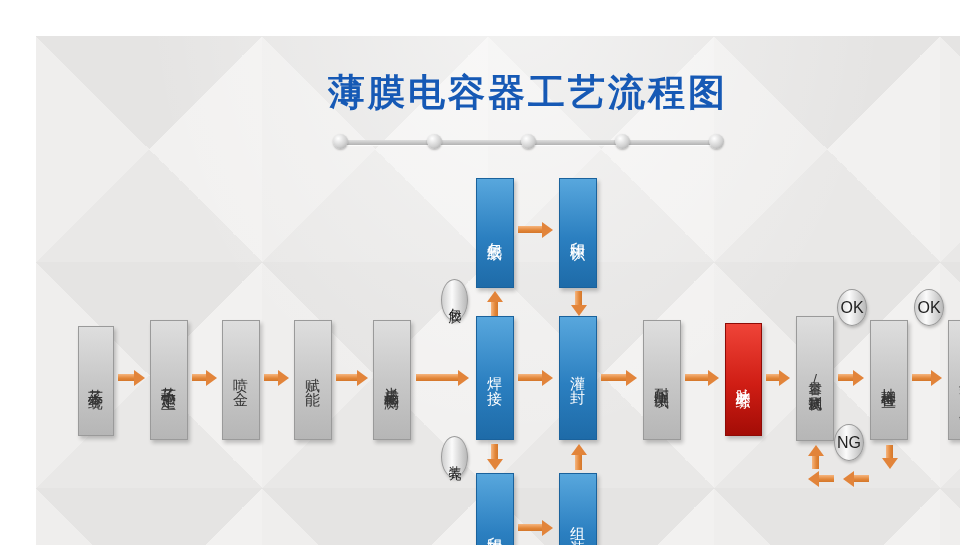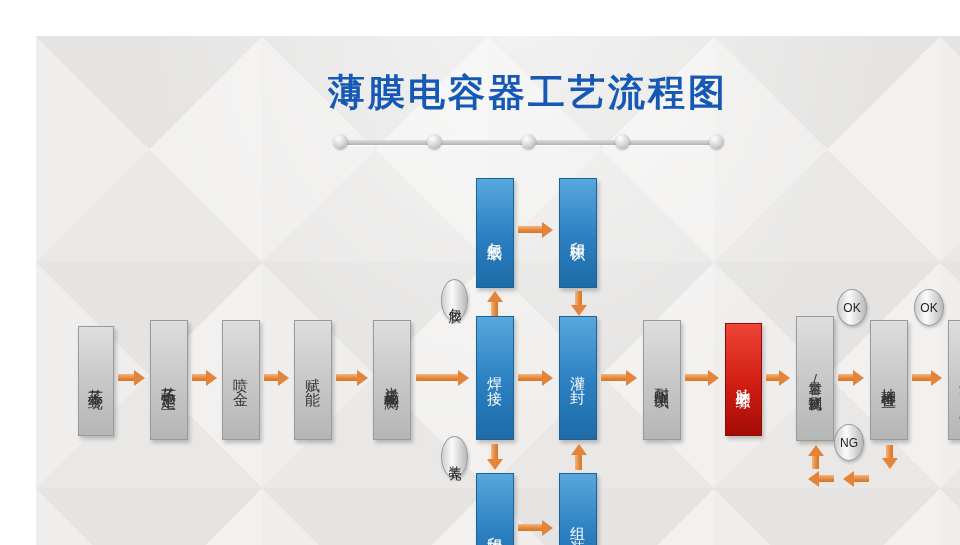--- a/index.html
+++ b/index.html
@@ -47,21 +47,21 @@
   }
   .node.red {
     background:linear-gradient(180deg,#ef4438 0%,#cf1d14 55%,#a30c06 100%);
     color:#fff; border-color:#8e0b06;
   }
   .node.sp { letter-spacing:14px; }
   .node.tight { font-size:13.5px; letter-spacing:0; }
 
   .tag {
     position:absolute; display:flex; align-items:center; justify-content:center;
-    border-radius:50%; border:1px solid #9a9a9a; font-size:12px; color:#222;
+    border-radius:50%; border:1px solid #9a9a9a; font-size:16px; color:#222;
     background:linear-gradient(90deg,#cfcfcf,#fbfbfb 40%,#b9b9b9);
     box-shadow:1px 2px 3px rgba(0,0,0,.2);
   }
   .tag.vert { writing-mode:vertical-rl; text-orientation:upright; font-size:13px; letter-spacing:2px; }
 
   .arrow { position:absolute; }
   .arrow.h { height:7px; background:linear-gradient(180deg,#f6b57e,#e28638 60%,#d4772b); }
   .arrow.v { width:7px;  background:linear-gradient(90deg,#f6b57e,#e28638 60%,#d4772b); }
   .arrow.right::after {
     content:""; position:absolute; left:100%; top:50%; margin-top:-8px;

